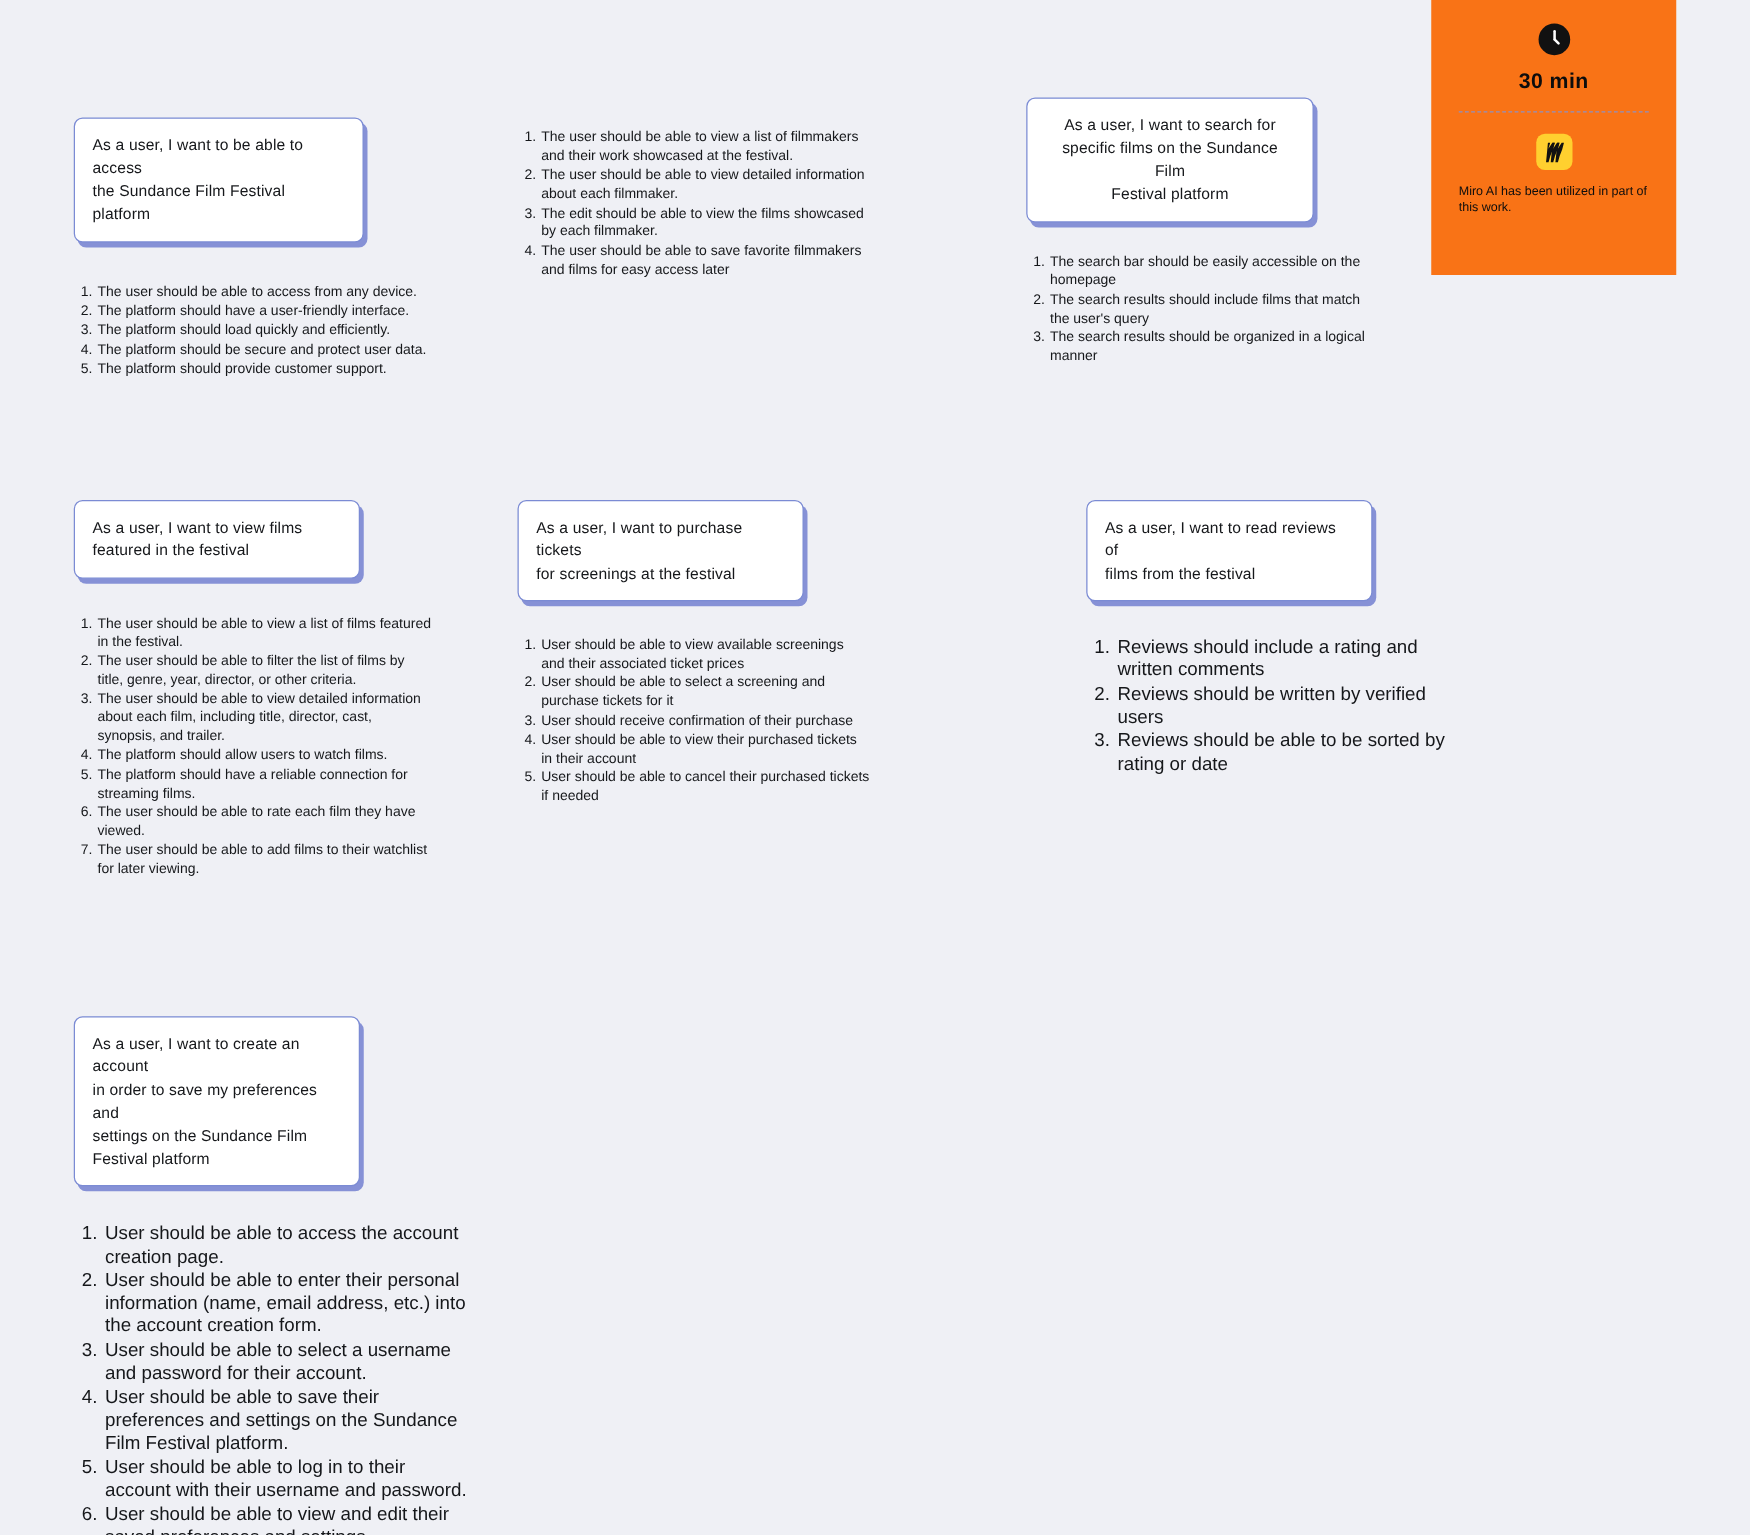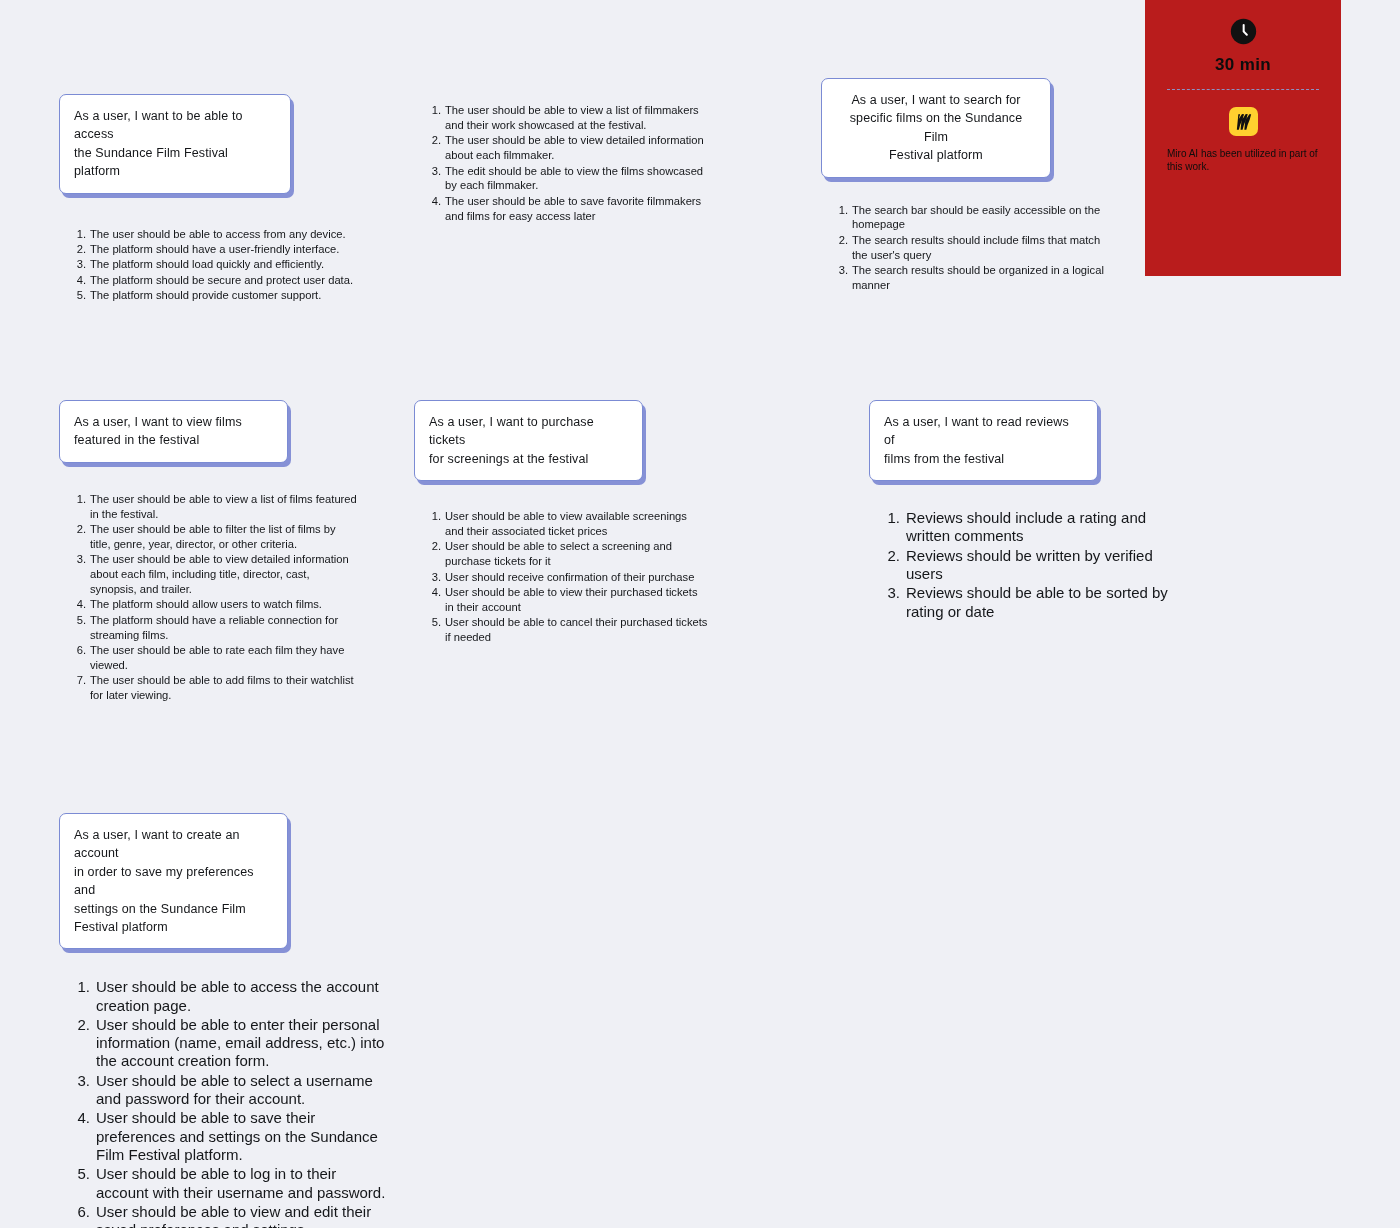--- a/index.html
+++ b/index.html
@@ -40,21 +40,21 @@
 
   .story-card-text {
     font-size: 12.5px;
     line-height: 1.47;
     color: #15171a;
     white-space: pre-line;
     letter-spacing: 0.01em;
   }
 
   .story-list {
-    margin: 12px;
+    margin: 0;
     padding: 0;
     list-style: none;
     counter-reset: req;
   }
 
   .story-list li {
     counter-increment: req;
     position: relative;
     padding-left: 19px;
     font-size: 11.2px;
@@ -82,22 +82,22 @@
   .story-list.lg li::before {
     width: 19px;
   }
 
   
   .info-panel {
     position: absolute;
     left: 1145px;
     top: 0;
     width: 196px;
-    height: 276px;
-    background: #b91c1c;
+    height: 220px;
+    background: #f97316;
     box-sizing: border-box;
     padding: 18px 22px 16px 22px;
     display: flex;
     flex-direction: column;
     align-items: center;
   }
 
   .clock-icon {
     width: 27px;
     height: 27px;

